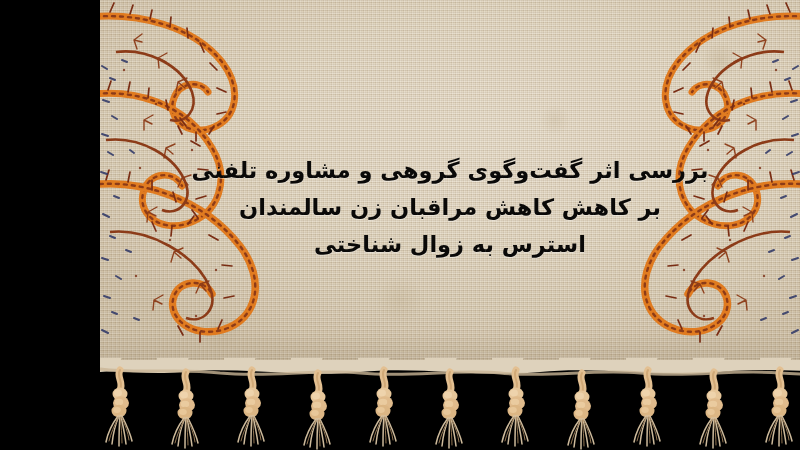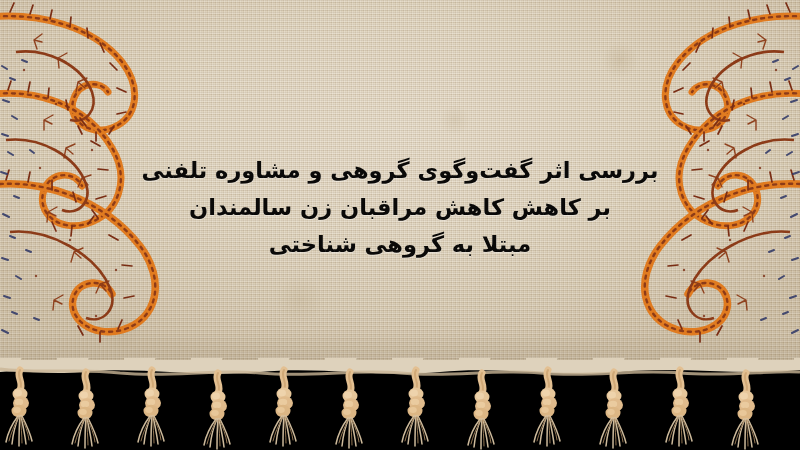--- a/index.html
+++ b/index.html
@@ -1,21 +1,21 @@
 <!DOCTYPE html>
 <html lang="fa" dir="rtl"><head>
 <meta charset="utf-8">
 <style>
   html,body{margin:0;padding:0;}
   body{
     width:800px;height:450px;overflow:hidden;
     background:#000;
     font-family:"DejaVu Sans","Liberation Sans",sans-serif;
   }
-  .slide{position:relative;width:800px;height:450px;overflow:hidden;background:#000;}
+  .slide{position:relative;width:700px;height:450px;overflow:hidden;background:#000;}
 
   
   .fabric{
     position:absolute;left:0;top:0;width:800px;height:378px;
     background:
       radial-gradient(ellipse 520px 240px at 50% 34%, #e7ddcb 0%, #e2d7c2 45%, #d9ccb4 78%, #cfc0a6 100%),
       linear-gradient(180deg,#e4dac7 0%,#ded2bc 55%,#d4c5aa 100%);
   }
   .weave{
     position:absolute;left:0;top:0;width:100%;height:100%;
@@ -193,21 +193,21 @@
           <circle cx="116" cy="270" r="1.2"></circle>
         <circle cx="36" cy="276" r="1.2"></circle>
           <circle cx="96" cy="316" r="1.2"></circle>
       </g>
     </svg>
   </div>
 
   <div class="title-block">
     <div class="title-line">بررسی اثر گفت‌وگوی گروهی و مشاوره تلفنی</div>
     <div class="title-line">بر کاهش کاهش مراقبان زن سالمندان</div>
-    <div class="title-line">مبتلا به گروهی شناختی</div>
+    <div class="title-line">استرس به زوال شناختی</div>
   </div>
 
   <div class="blackzone"></div>
 
   <div class="fringe">
     <svg viewBox="0 0 800 90">
       <defs>
         <g id="tassel">
 
           <path d="M0 2 C -3 8, 3 13, 0 19" stroke="#dcb display"></path>

